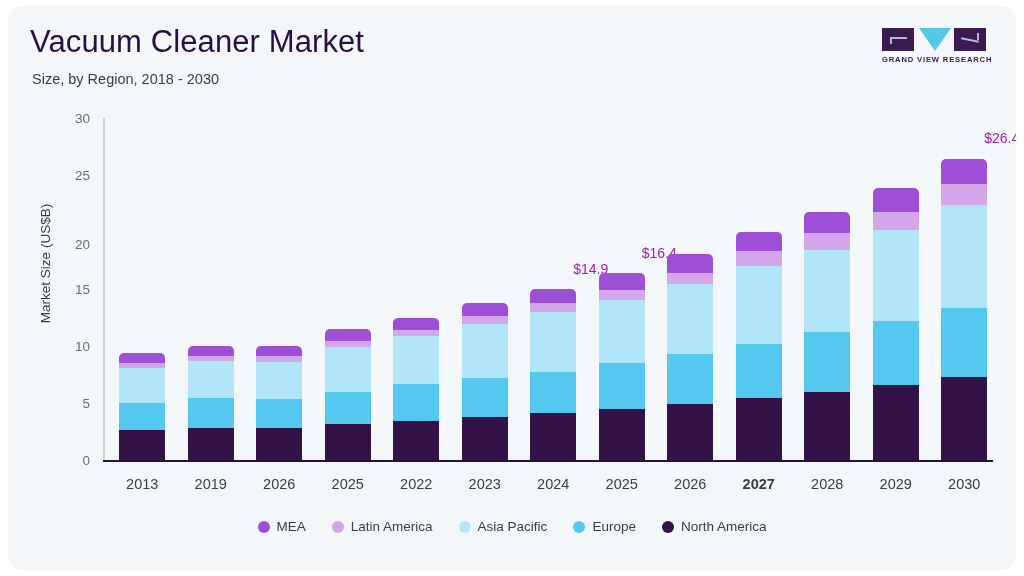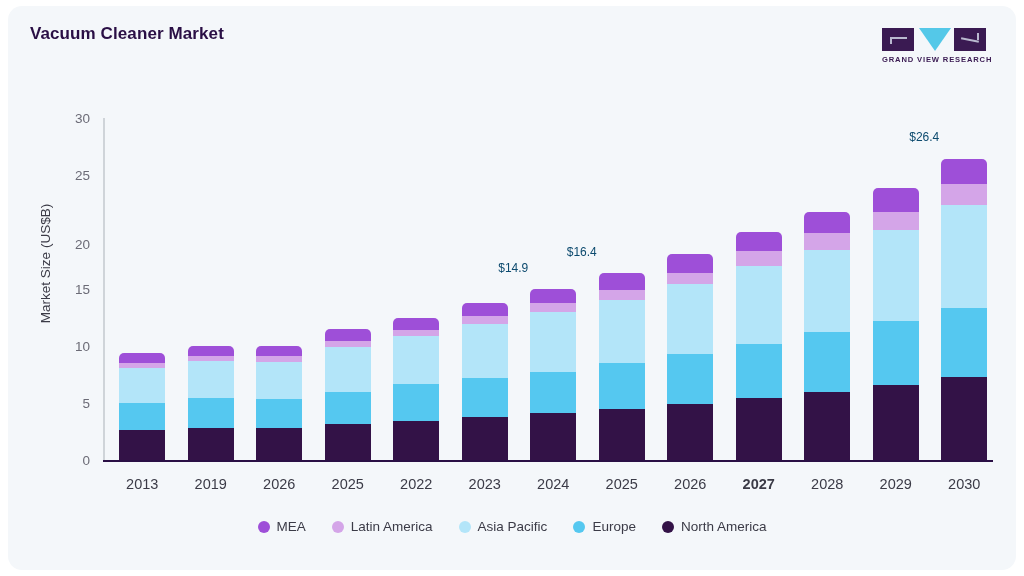--- a/index.html
+++ b/index.html
@@ -22,22 +22,22 @@
     background: #f4f7fa;
     border-radius: 14px;
     overflow: hidden;
   }
   .header {
     position: absolute;
     left: 22px;
     top: 18px;
   }
   .chart-title {
-    font-size: 17px;
-    font-weight: bold;
+    font-size: 31px;
+    font-weight: normal;
     color: #2a0f45;
     letter-spacing: 0.1px;
     margin: 0;
     white-space: nowrap;
   }
   .chart-subtitle {
     font-size: 14.5px;
     color: #3b3b47;
     margin: 11px 0 0 2px;
     white-space: nowrap;
@@ -159,23 +159,23 @@
     width: 100%;
     box-sizing: border-box;
   }
   .seg.top {
     border-top-left-radius: 5px;
     border-top-right-radius: 5px;
   }
   .bar-label {
     position: absolute;
     width: 110px;
-    text-align: left;
-    font-size: 12px;
-    color: #0c4a6e;
+    text-align: right;
+    font-size: 14px;
+    color: #a21caf;
     white-space: nowrap;
   }
   .x-tick {
     position: absolute;
     top: 470px;
     width: 110px;
     text-align: center;
     font-size: 14.5px;
     color: #3b3b47;
     white-space: nowrap;
@@ -208,20 +208,21 @@
     white-space: nowrap;
   }
 </style>
 </head>
 <body>
 
 <div class="card">
 
   <div class="header">
     <div class="chart-title">Vacuum Cleaner Market</div>
+    <div class="chart-subtitle">Size, by Region, 2018 - 2030</div>
   </div>
 
   <div class="logo">
     <div class="logo-marks">
       <div class="logo-rect left">
         <div class="slash h1"></div>
         <div class="slash v1"></div>
       </div>
       <div class="logo-tri"></div>
       <div class="logo-rect right">

